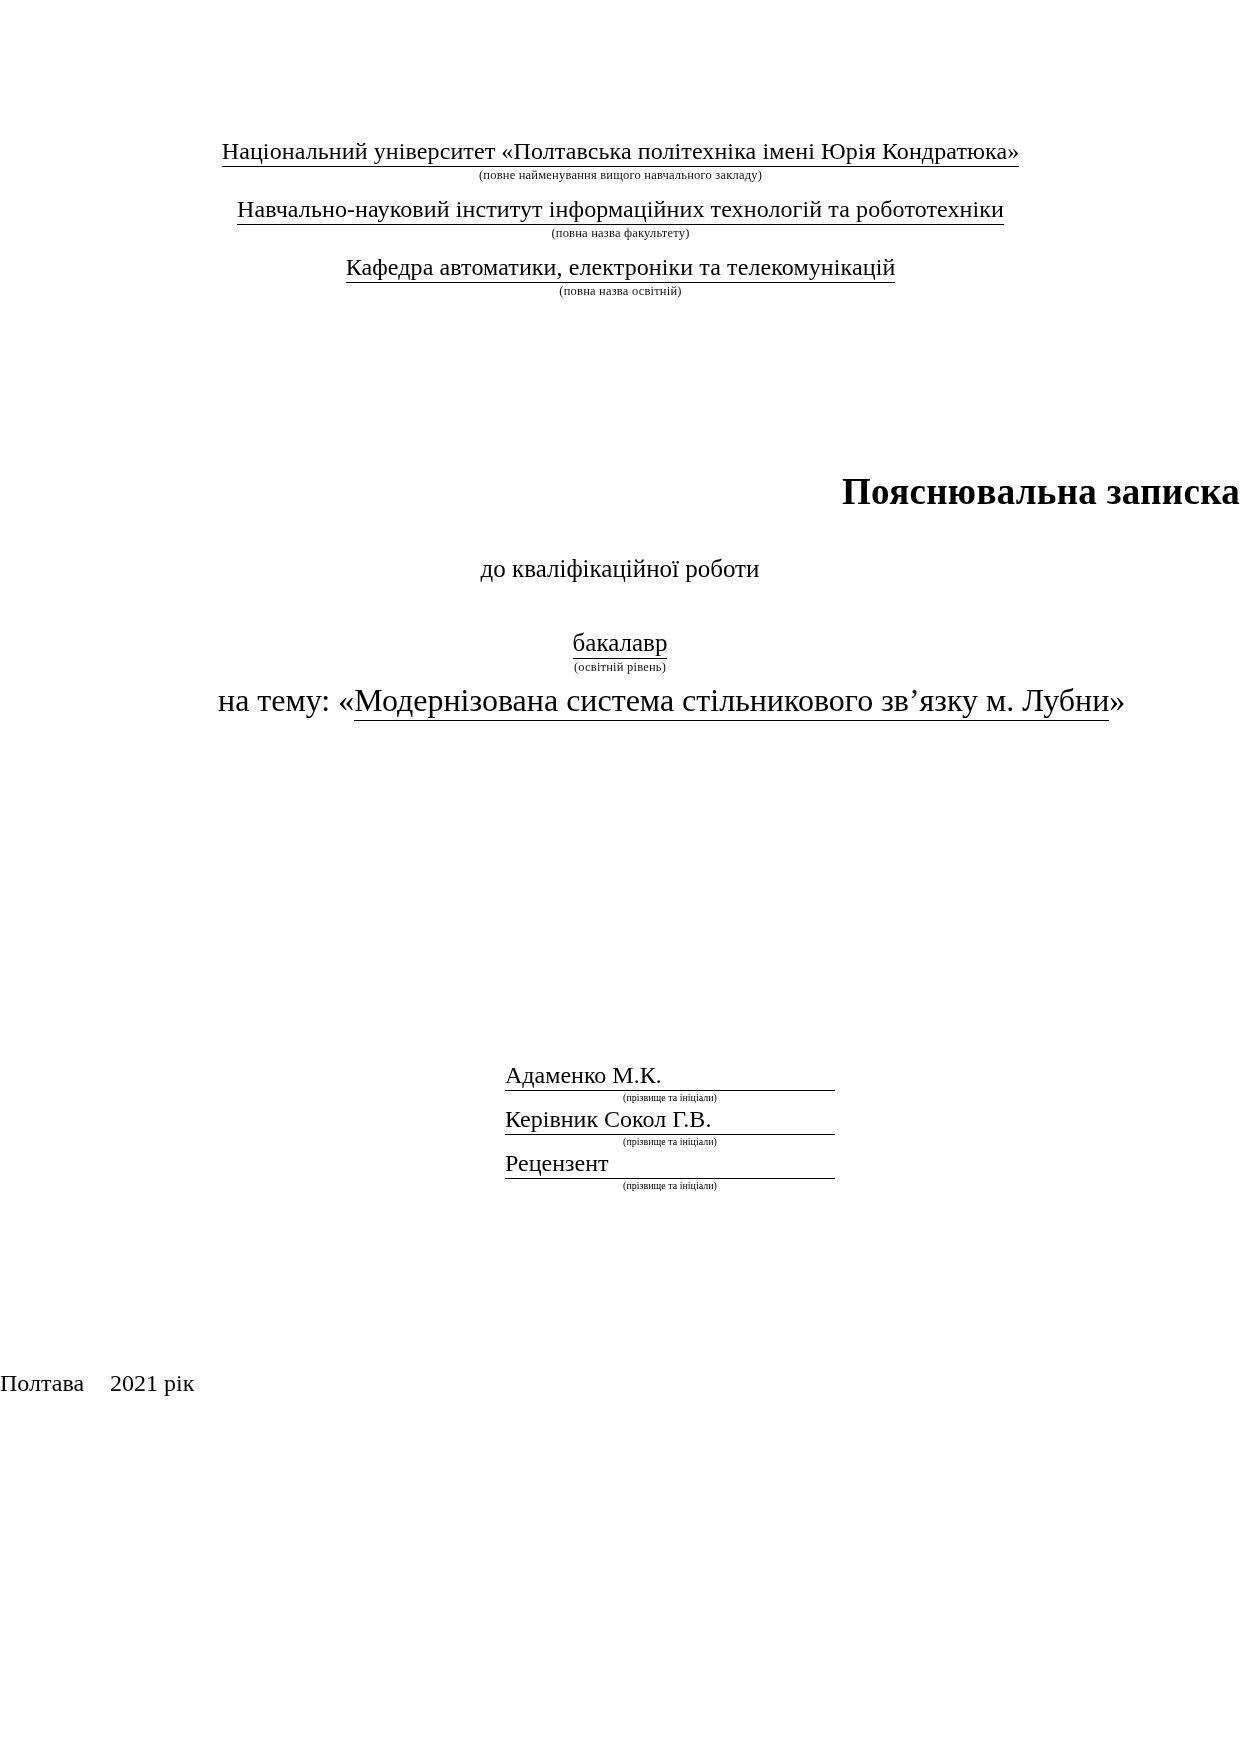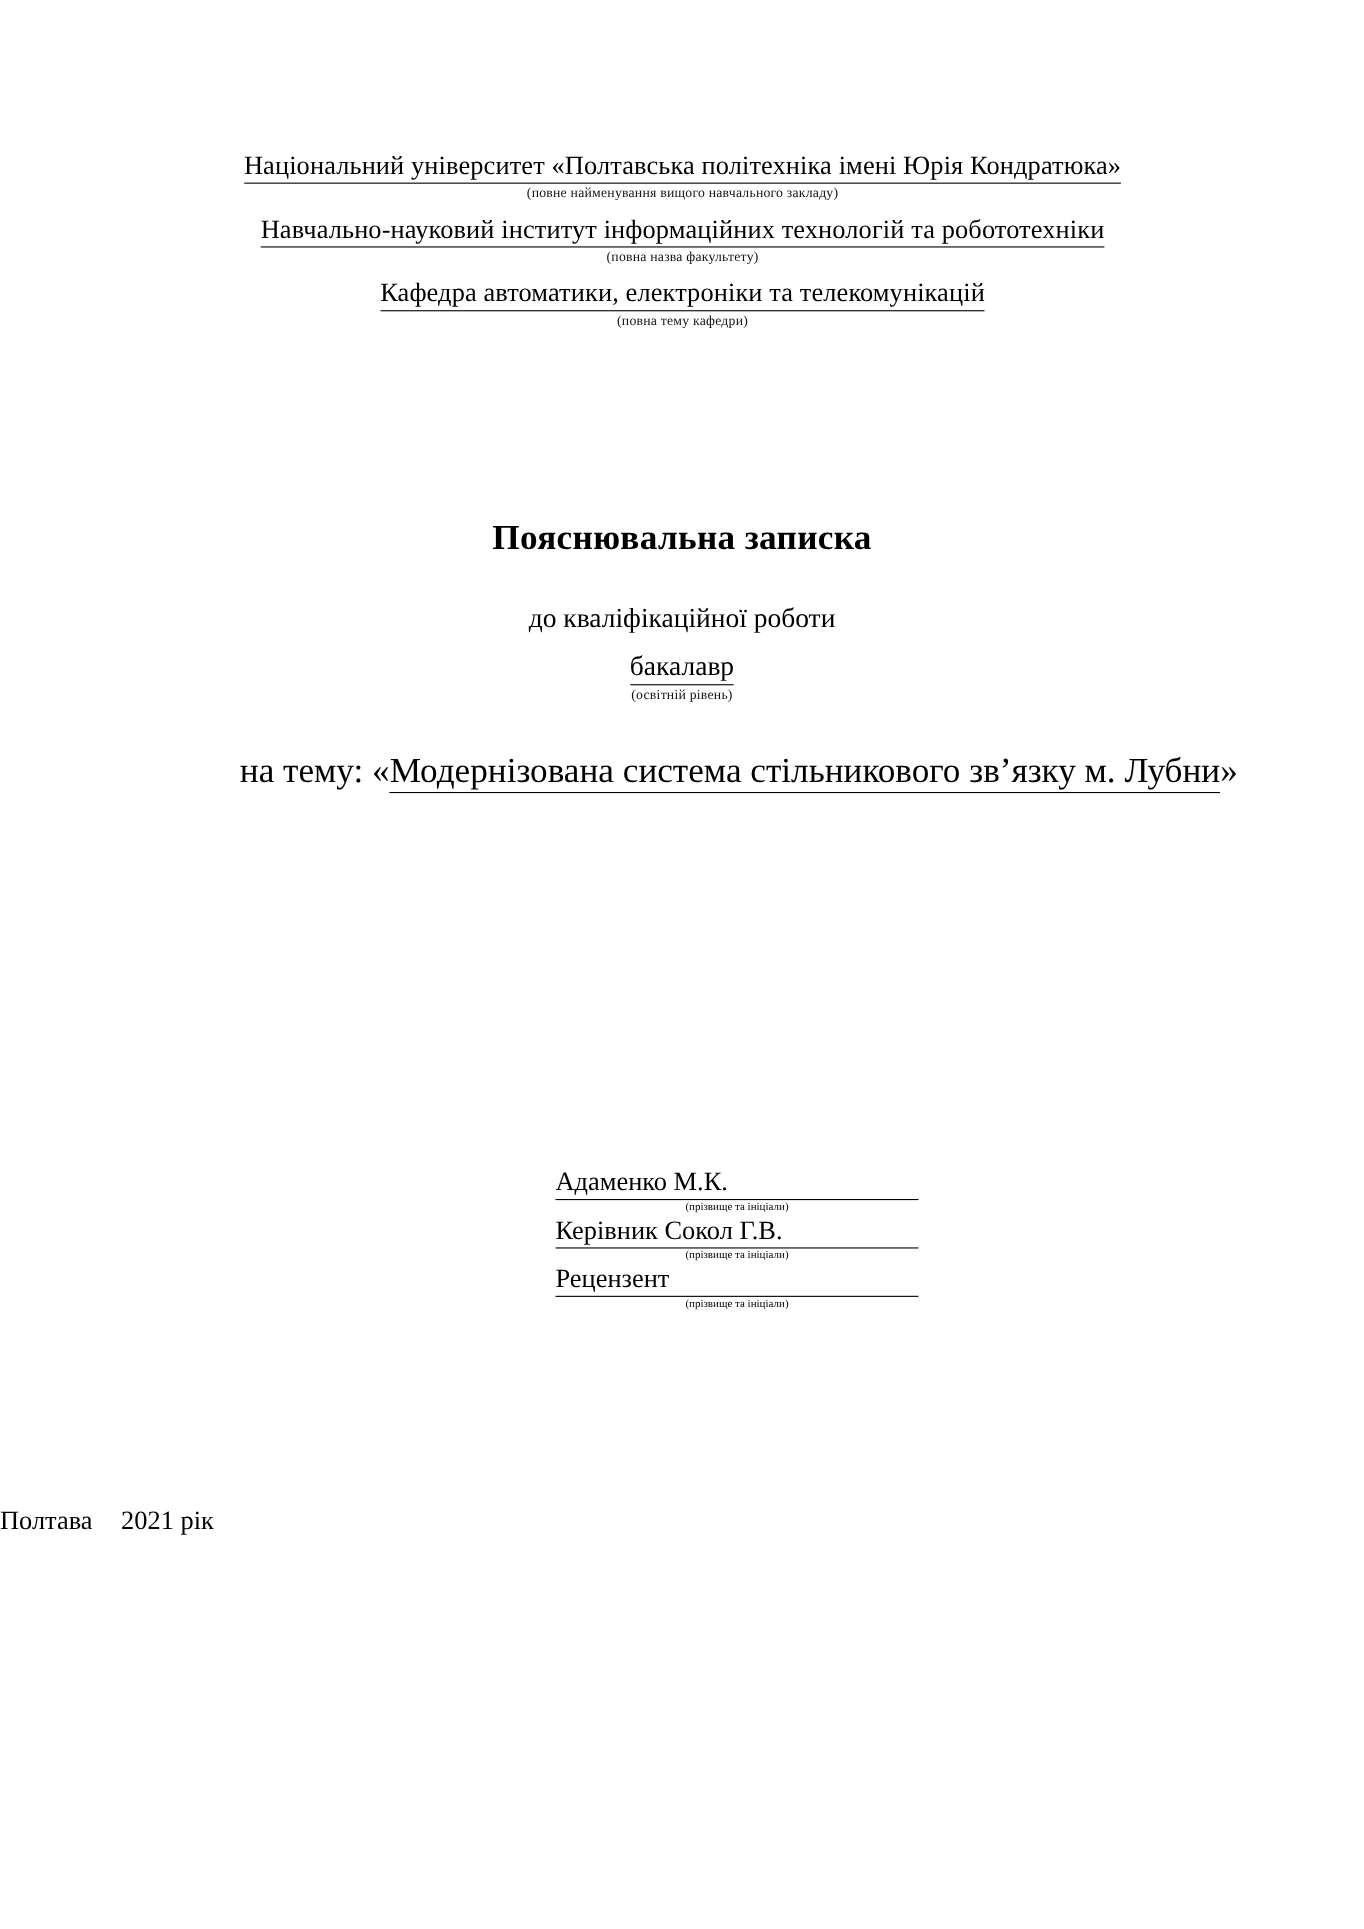--- a/index.html
+++ b/index.html
@@ -40,31 +40,31 @@
   }
 
   
   .header-block { position: absolute; left: 1px; right: 0; top: 138px; }
   .header-group { margin-bottom: 13px; }
   .header-group.g2 { margin-bottom: 13px; }
 
   
   .title-block { position: absolute; left: 0; right: 0; top: 470px; }
   .doc-title {
-    font-size: 32px;
+    font-size: 37px;
     font-weight: bold;
-    text-align: center;
+    text-align: right;
     letter-spacing: 0.3px;
   }
   .subtitle {
     font-size: 25px;
     text-align: center;
     margin-top: 42px;
   }
-  .degree-wrap { margin-top: 16px; text-align: center; }
+  .degree-wrap { margin-top: 46px; text-align: center; }
   .degree {
     font-size: 25px;
     display: inline-block;
     border-bottom: 1.5px solid #000;
     padding-bottom: 1px;
   }
 
   
   .topic-line {
     position: absolute;
@@ -155,21 +155,21 @@
       <div class="hdr-line">
         <span class="txt">Навчально-науковий  інститут  інформаційних технологій  та робототехніки</span>
       </div>
       <div class="caption">(повна назва факультету)</div>
     </div>
 
     <div class="header-group g3">
       <div class="hdr-line">
         <span class="txt">Кафедра автоматики, електроніки та телекомунікацій</span>
       </div>
-      <div class="caption">(повна тему кафедри)</div>
+      <div class="caption">(повна назва освітній)</div>
     </div>
 
   </div>
 
   <div class="title-block">
     <div class="doc-title">Пояснювальна записка</div>
     <div class="subtitle">до кваліфікаційної  роботи</div>
     <div class="degree-wrap">
       <span class="degree">бакалавр</span>
       <div class="caption">(освітній рівень)</div>

